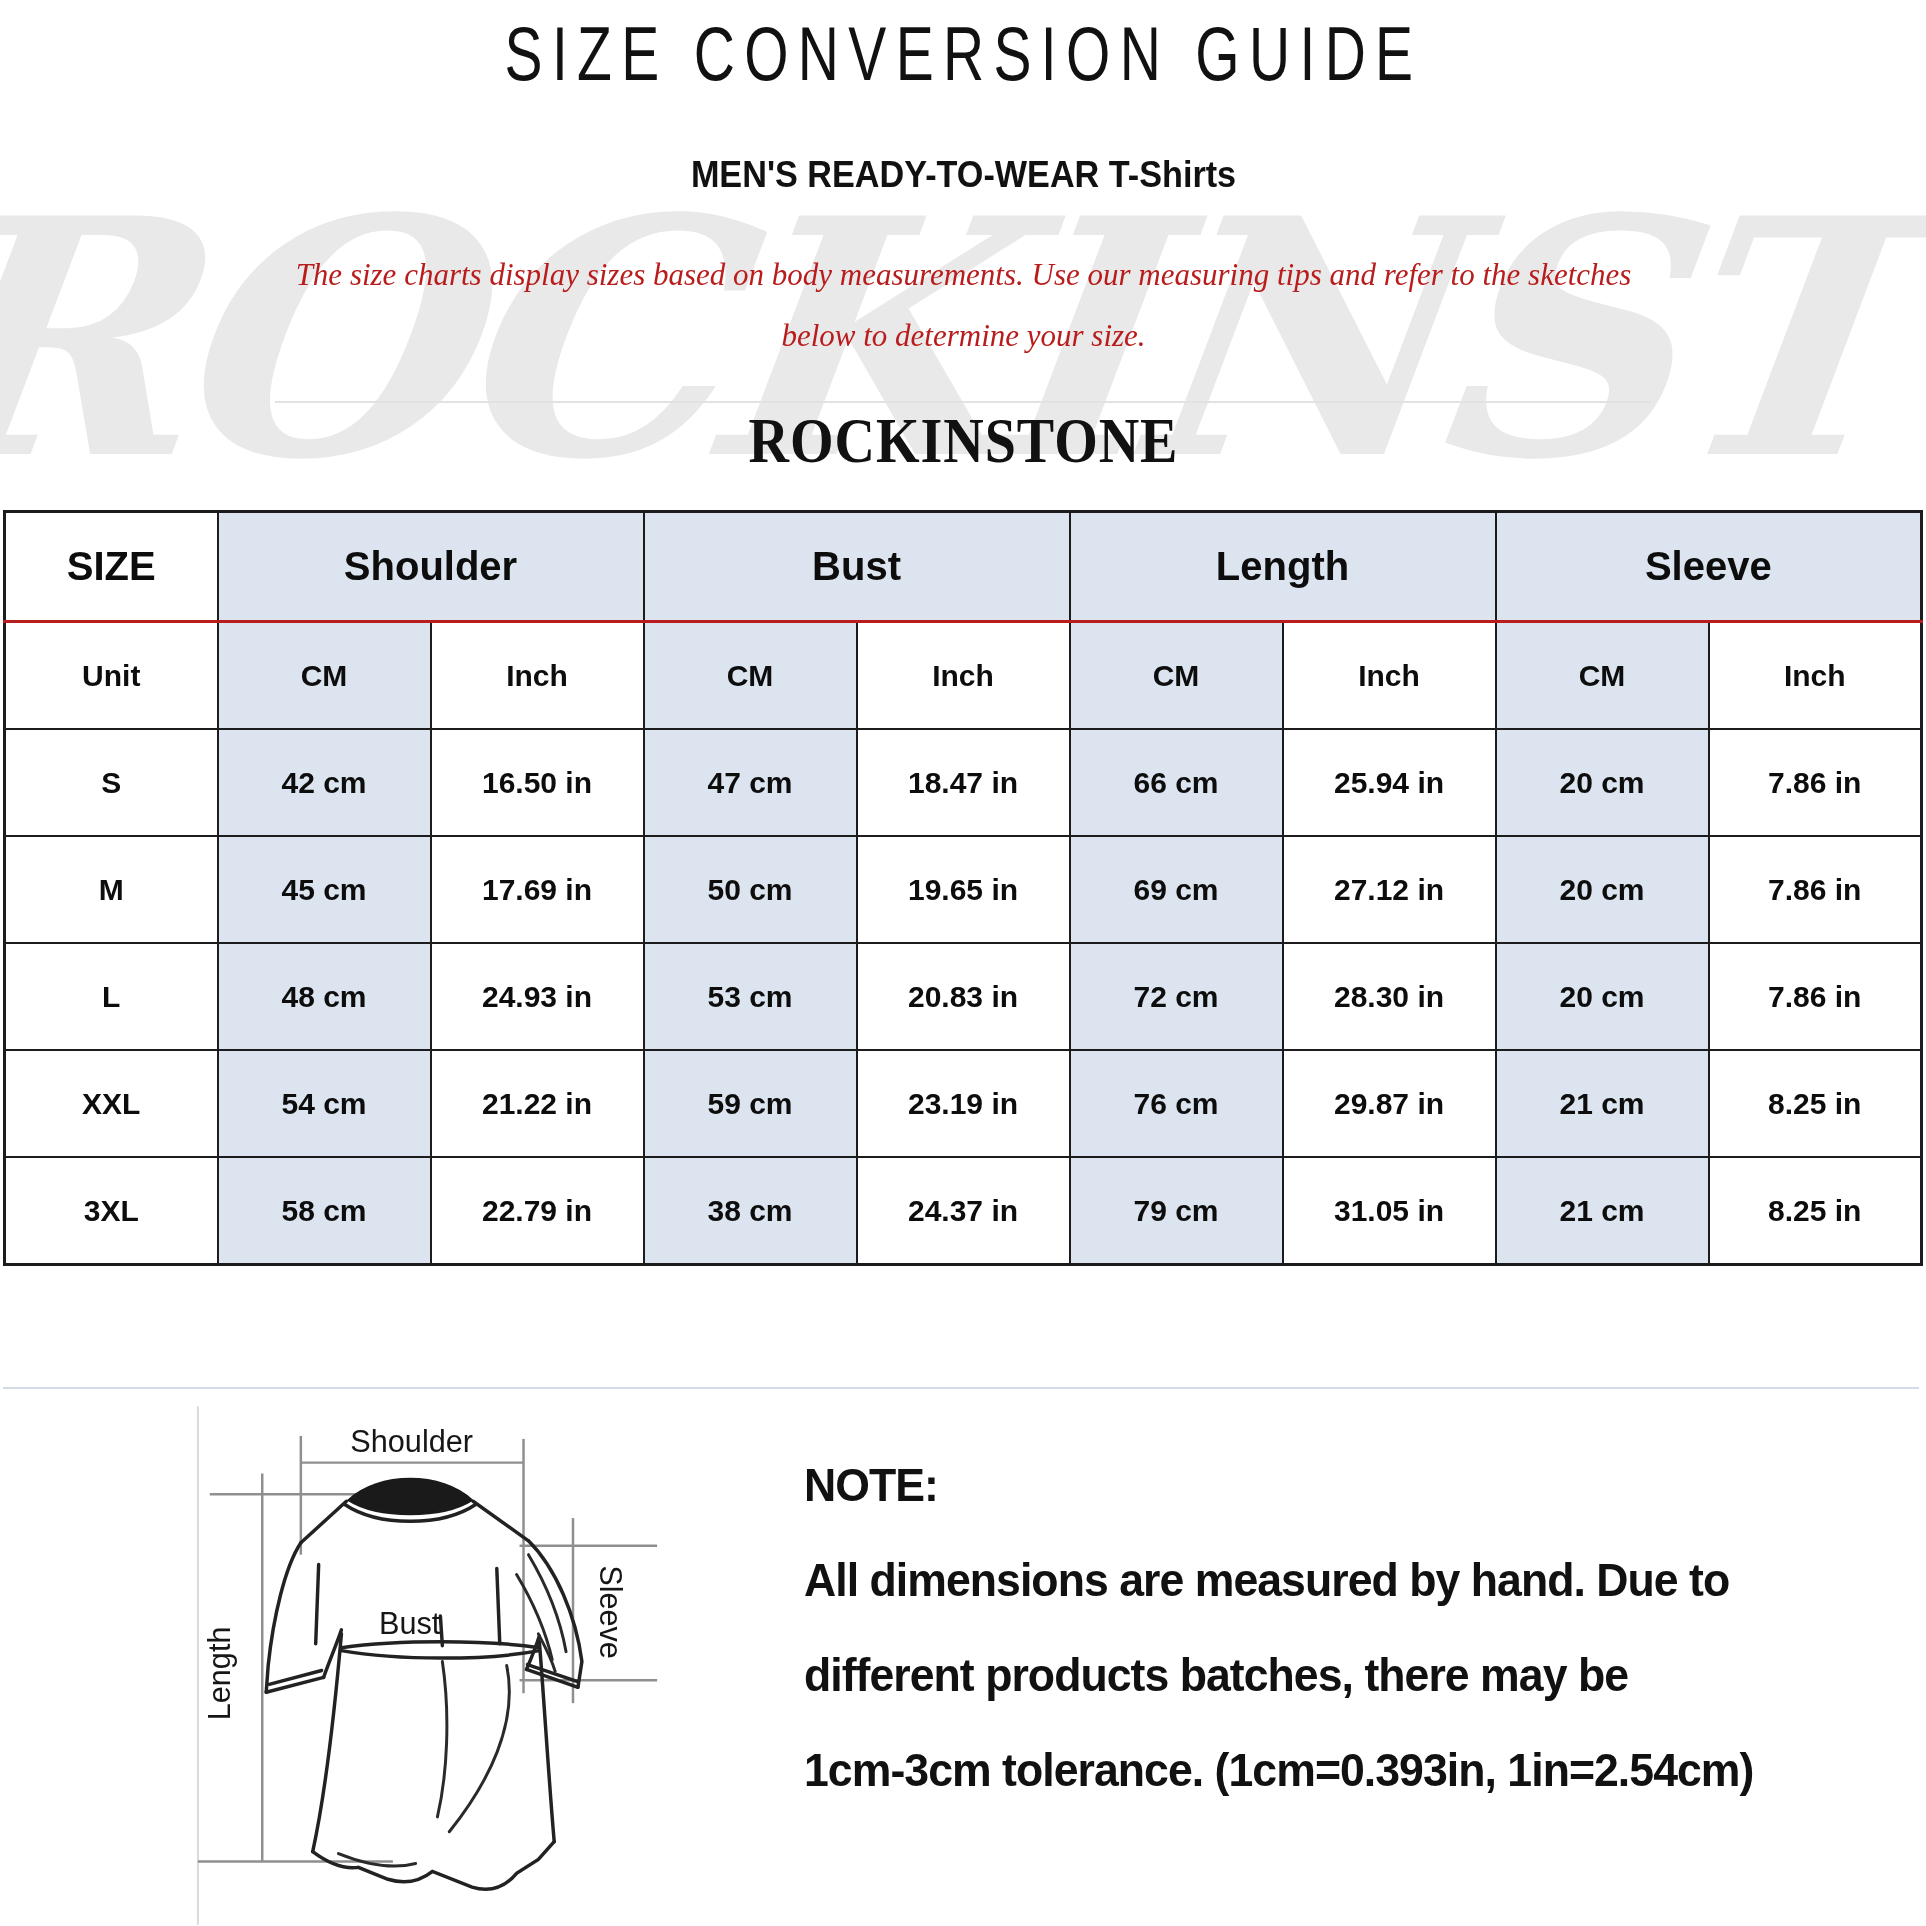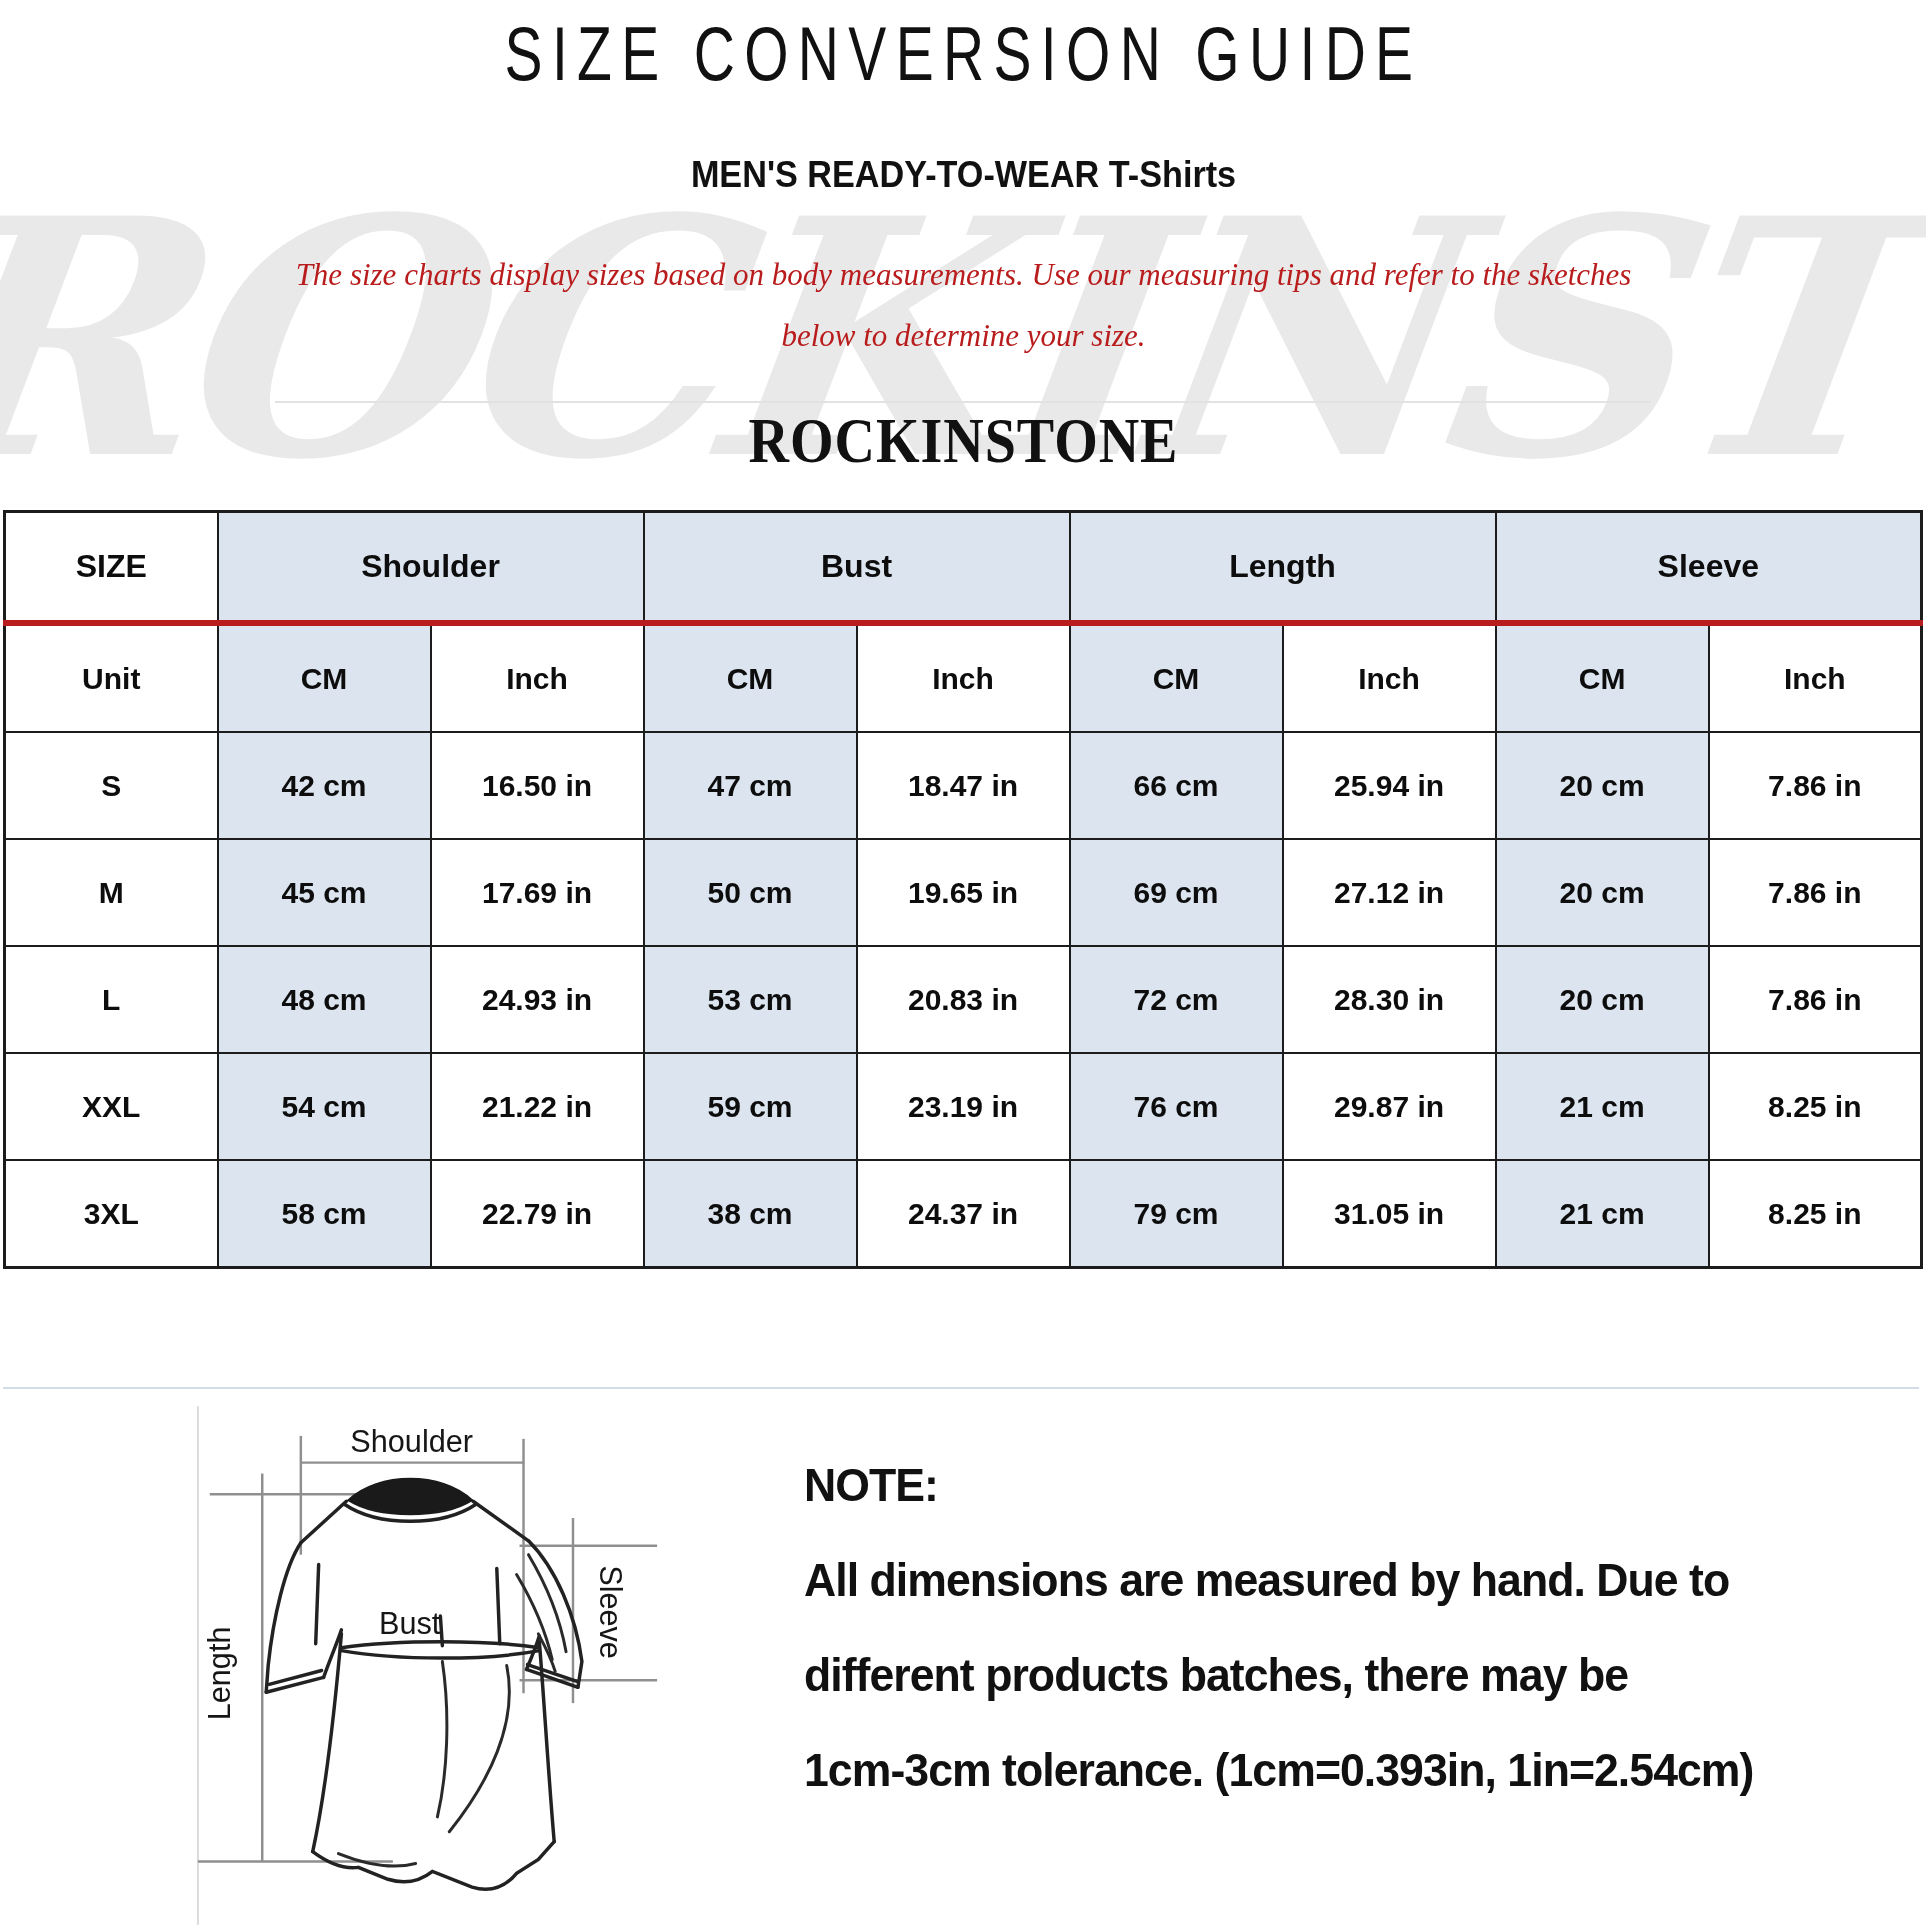--- a/index.html
+++ b/index.html
@@ -45,21 +45,21 @@
   table.size{
     position:absolute;top:510px;left:3px;width:1916px;z-index:3;
     border-collapse:collapse;table-layout:fixed;
     background:#ffffff;
   }
   table.size{border:3px solid #1c1c1c;}
   table.size th,table.size td{
     border:2px solid #1c1c1c;text-align:center;vertical-align:middle;
     font-size:30px;font-weight:700;color:#0d0d0d;padding:0;
   }
-  table.size tr.group-row th{height:107px;font-size:32px;border-bottom:6px solid #b91c1c;}
+  table.size tr.group-row th{height:107px;font-size:40px;border-bottom:3px solid #b91c1c;}
   table.size tr.unit-row th{height:105px;margin-left:40px;}
   table.size tr.data-row td{height:105px;}
   .blue{background:#dce5ef;}
   .white{background:#ffffff;}
   .table-shadow{
     position:absolute;top:1387px;left:3px;width:1916px;height:2px;
     background:#bac8dc;opacity:.65;z-index:2;
   }
   
   .sketch{

